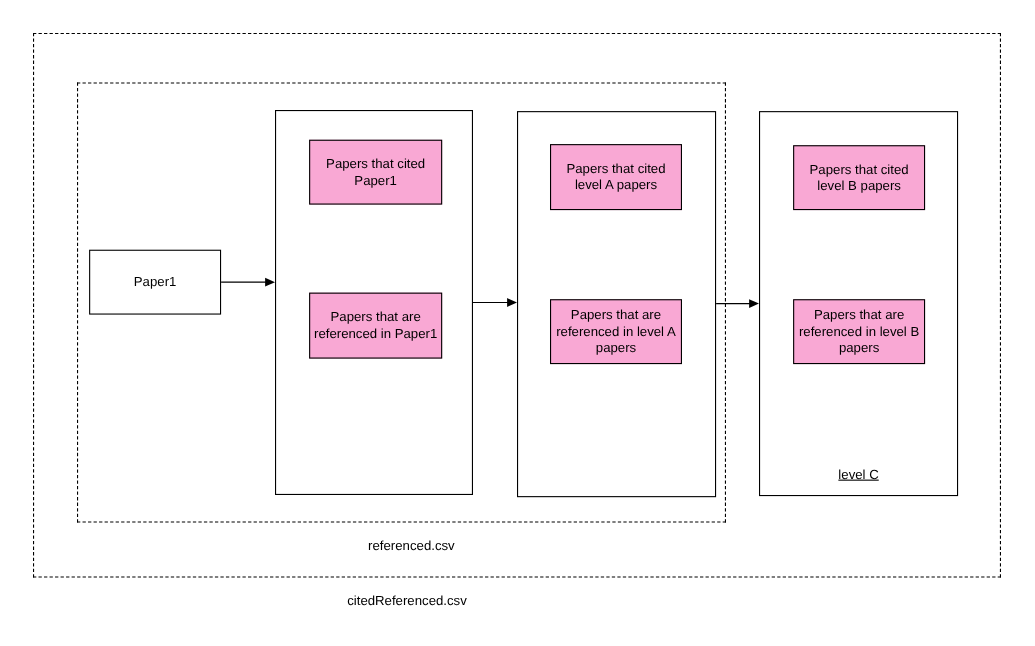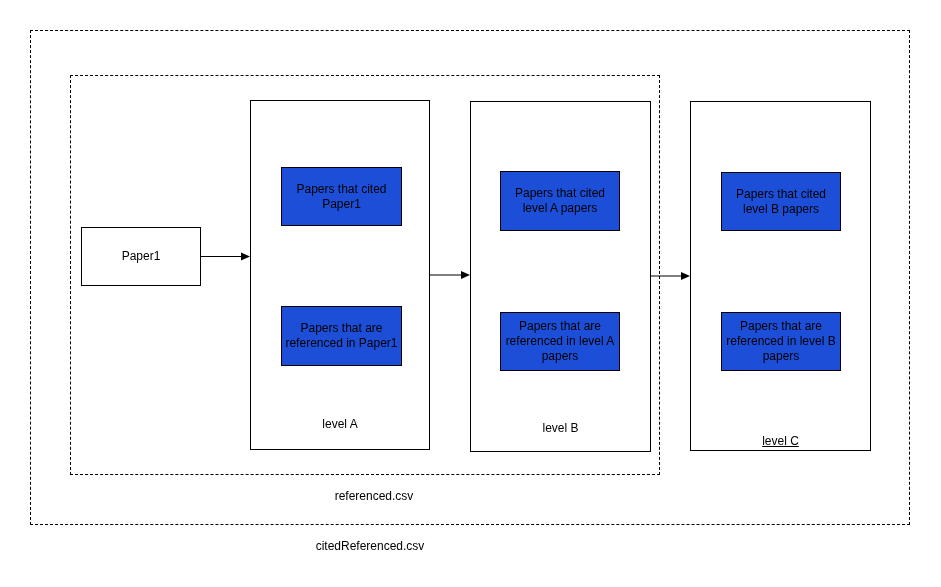--- a/index.html
+++ b/index.html
@@ -23,28 +23,27 @@
   .solid-container {
     position: absolute;
     border: 1px solid #000000;
     box-sizing: border-box;
     background: #ffffff;
   }
   .cell {
     position: absolute;
     border: 1px solid #000000;
     box-sizing: border-box;
-    background: #1d4ed8;
+    background: #f9a8d4;
     display: flex;
     align-items: center;
     justify-content: center;
     text-align: center;
     white-space: pre-line;
     padding: 2px;
-    margin-top: 40px;
   }
   .container-label {
     position: absolute;
     left: 0;
     width: 100%;
     text-align: center;
   }
   .float-label {
     position: absolute;
     transform: translateX(-50%);
@@ -81,39 +80,37 @@
 
   <div class="node" style="left:81px; top:227px; width:120px; height:59px;">
     <span>Paper1</span>
   </div>
 
   <div class="solid-container" style="left:250px; top:100px; width:180px; height:350px;">
     <div class="cell" style="left:30px; top:26px; width:121px; height:59px;">Papers that cited
 Paper1</div>
     <div class="cell" style="left:30px; top:165px; width:121px; height:60px;">Papers that are
 referenced in Paper1</div>
-    <div class="container-label" style="bottom:17px;">level A</div>
   </div>
 
   <div class="solid-container" style="left:470px; top:101px; width:181px; height:351px;">
     <div class="cell" style="left:29px; top:29px; width:120px; height:60px;">Papers that cited
 level A papers</div>
     <div class="cell" style="left:29px; top:170px; width:120px; height:59px;">Papers that are
 referenced in level A
 papers</div>
-    <div class="container-label" style="bottom:15px;">level B</div>
   </div>
 
   <div class="solid-container" style="left:690px; top:101px; width:181px; height:350px;">
     <div class="cell" style="left:30px; top:30px; width:120px; height:59px;">Papers that cited
 level B papers</div>
     <div class="cell" style="left:30px; top:170px; width:120px; height:59px;">Papers that are
 referenced in level B
 papers</div>
-    <div class="container-label" style="bottom:1px;text-decoration:underline;">level C</div>
+    <div class="container-label" style="bottom:11px;text-decoration:underline;">level C</div>
   </div>
 
   <svg id="arrows-layer" viewBox="0 0 941 587" xmlns="http://www.w3.org/2000/svg">
     <g>
       <line x1="201" y1="256.5" x2="242" y2="256.5" stroke="#000000" stroke-width="1"></line>
       <polygon points="241,252.5 250,256.5 241,260.5" fill="#000000"></polygon>
     </g>
     <g>
       <line x1="430" y1="275" x2="462" y2="275" stroke="#000000" stroke-width="1"></line>
       <polygon points="461,271 470,275 461,279" fill="#000000"></polygon>

